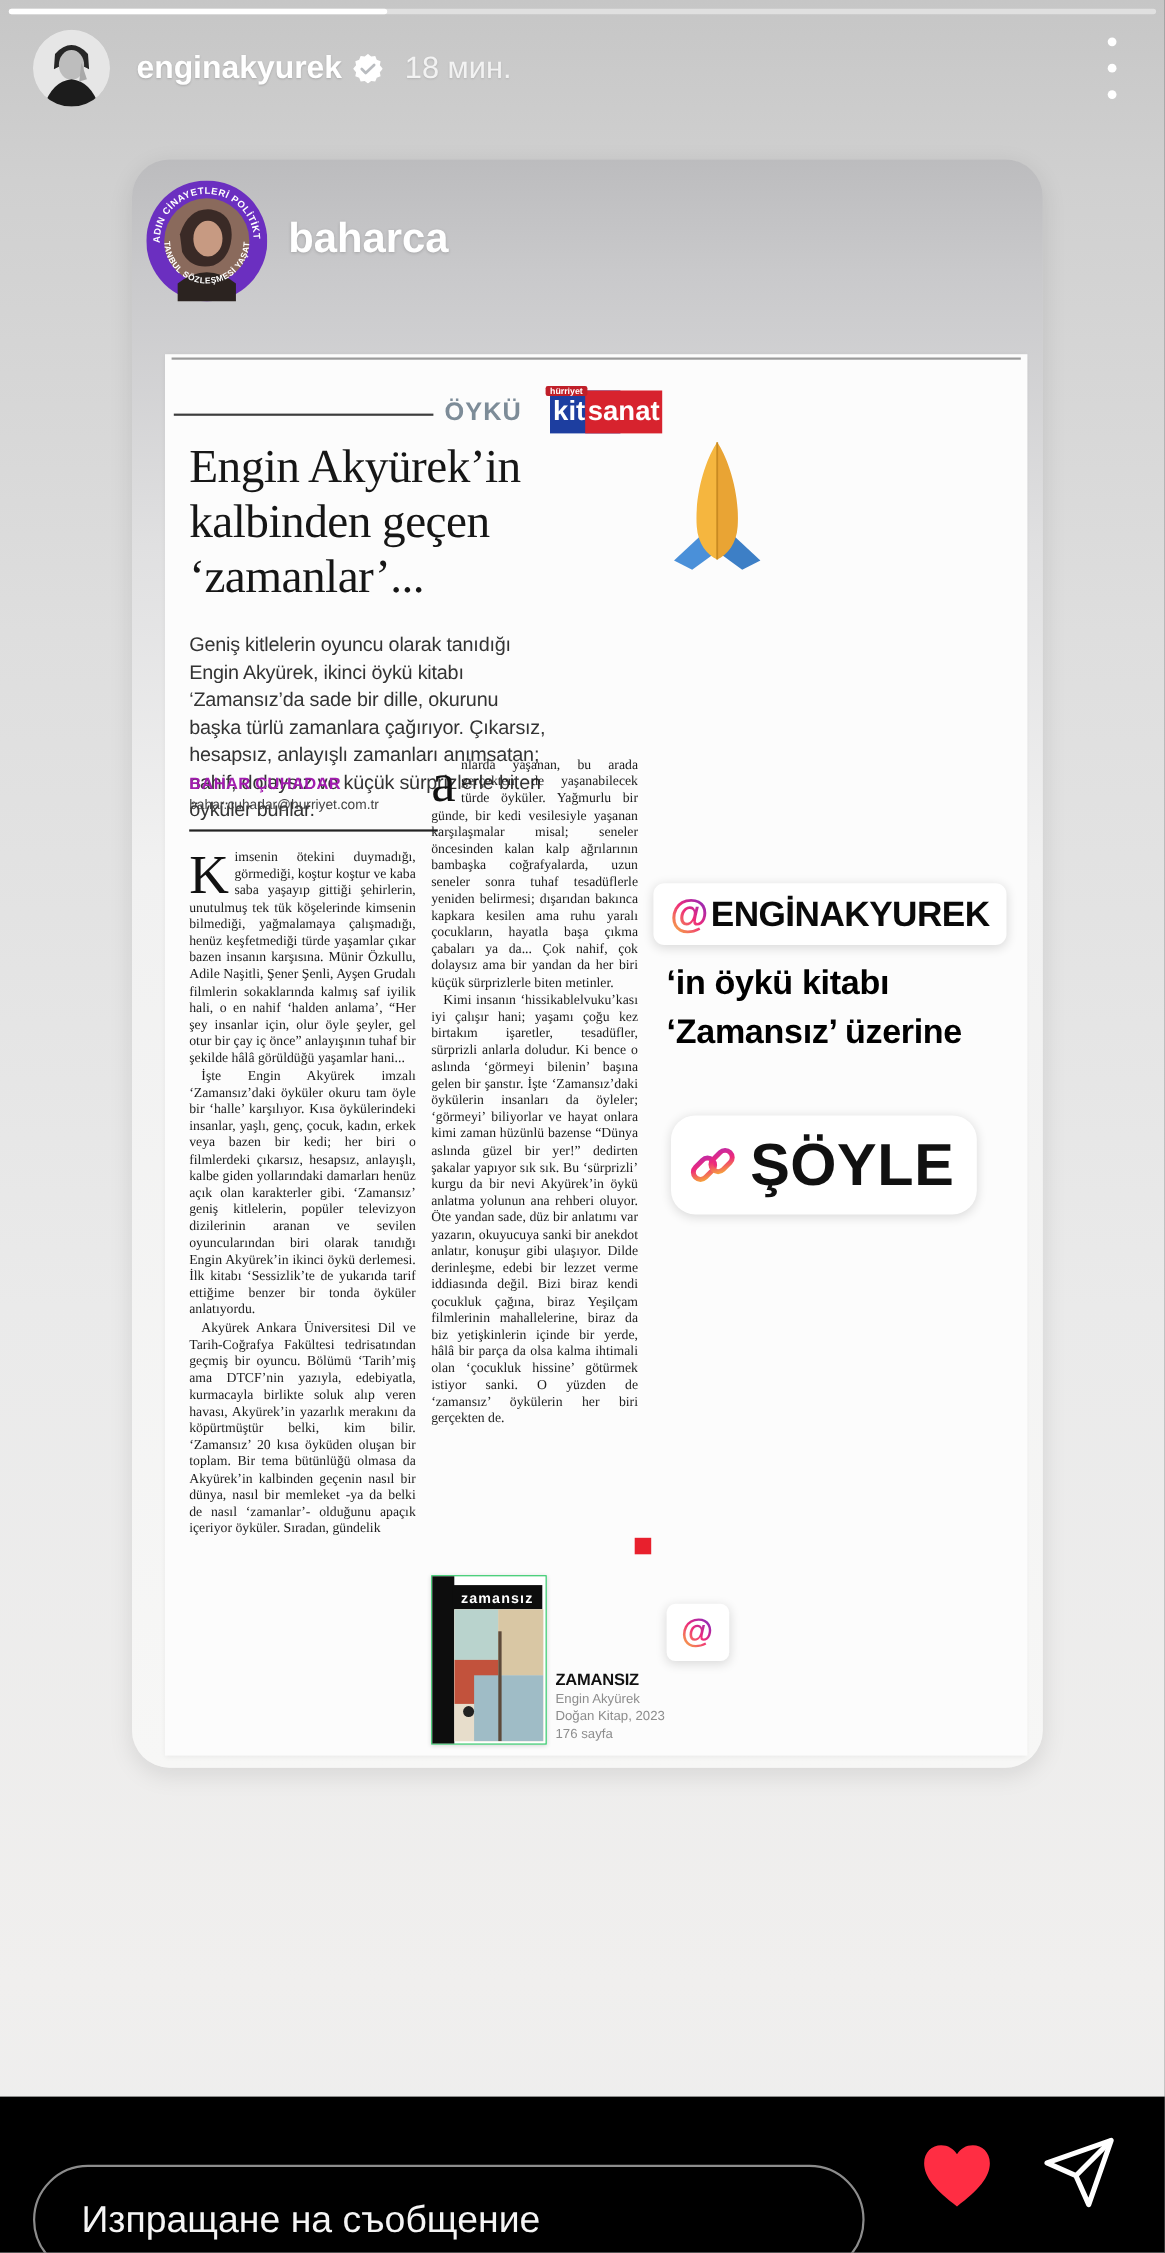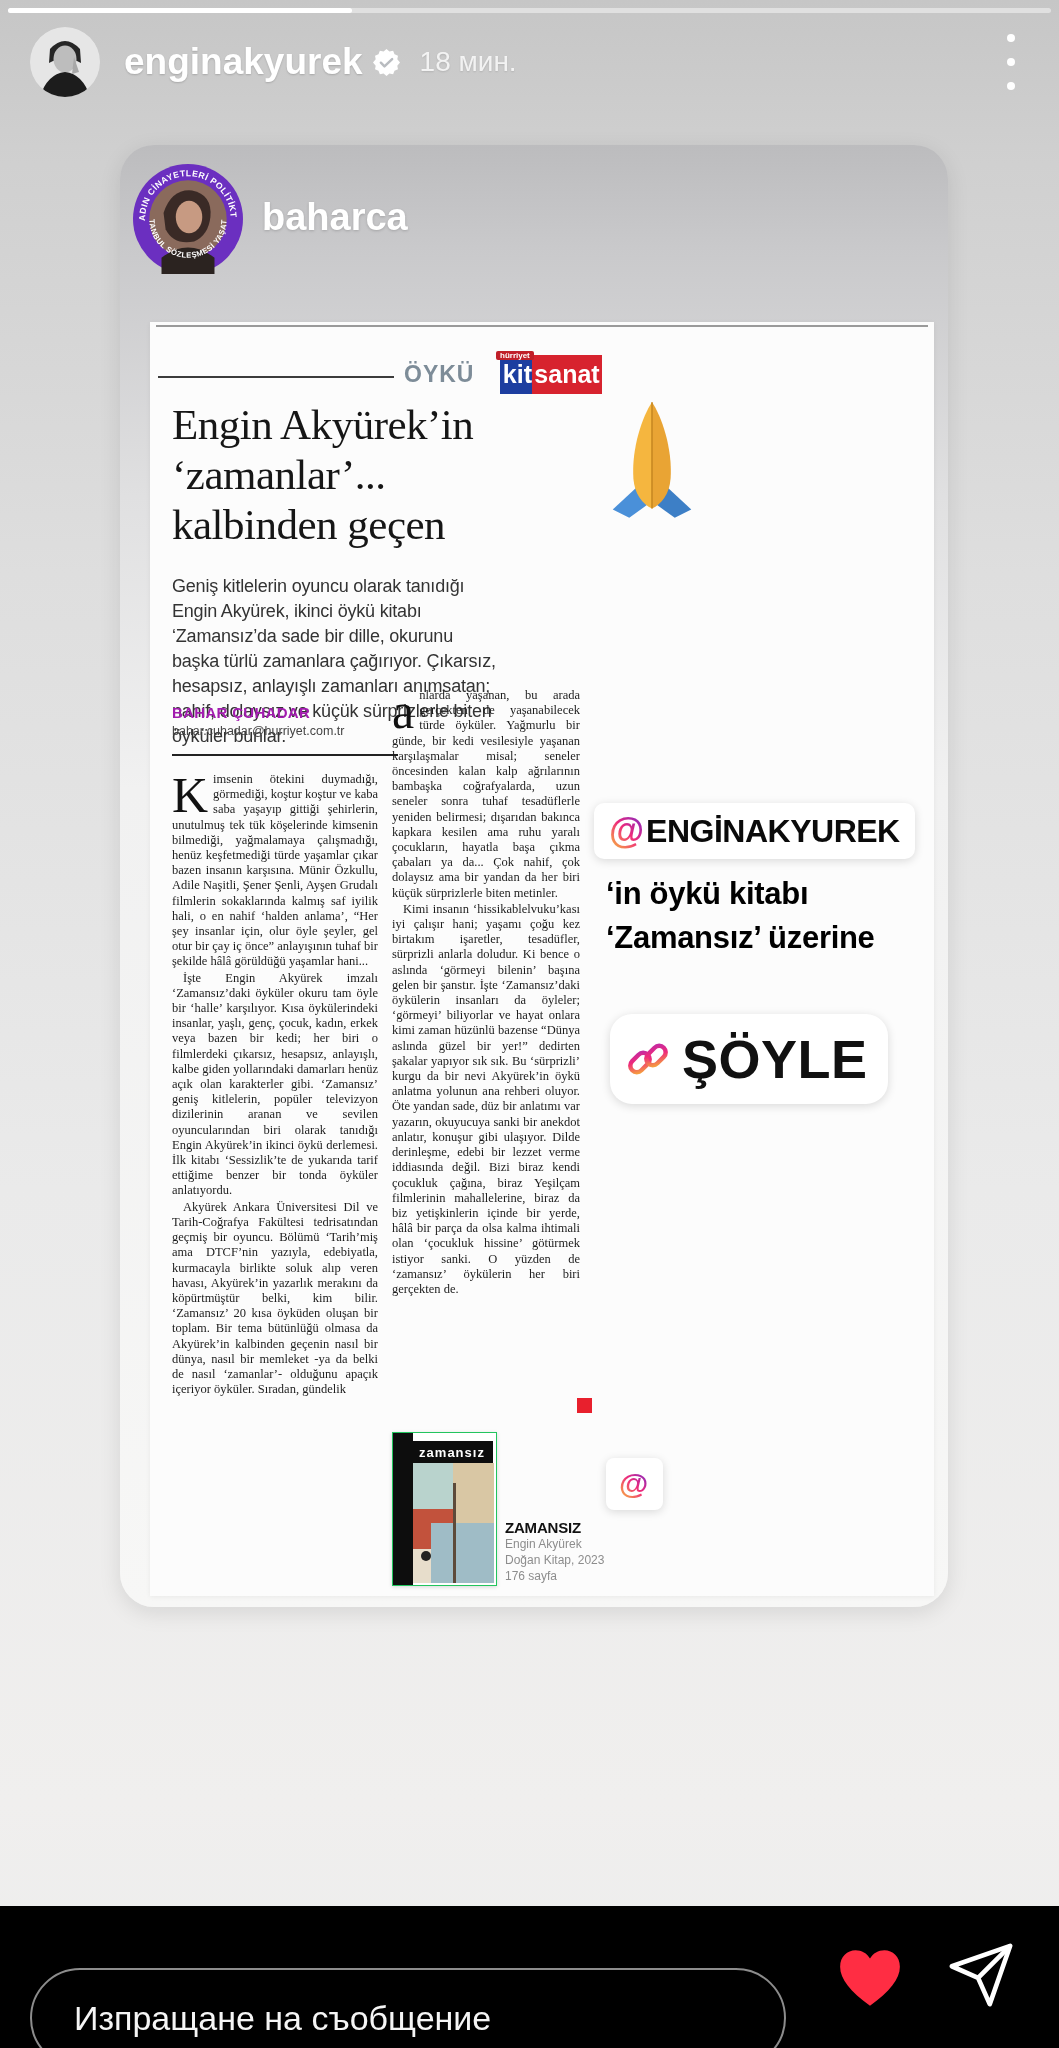--- a/index.html
+++ b/index.html
@@ -4,21 +4,21 @@
 <style>
   html,body{margin:0;padding:0;background:#111;}
   #page{position:relative;width:1059px;height:2048px;overflow:hidden;
         font-family:"Liberation Sans",sans-serif;
         background:linear-gradient(180deg,#c6c6c6 0%,#d0d0d0 8%,#dedede 28%,#eaeaea 58%,#f0efee 88%,#ececec 100%);}
   
   .progress-track{position:absolute;left:8px;top:8px;width:1043px;height:5px;border-radius:3px;background:rgba(255,255,255,0.45);}
   .progress-fill{height:100%;border-radius:3px;background:#ffffff;width:33%;}
   .story-header{position:absolute;left:30px;top:26px;right:20px;height:72px;display:flex;align-items:center;}
   .avatar-big{width:70px;height:70px;border-radius:50%;overflow:hidden;flex:0 0 auto;background:#d8d8d8;}
-  .story-user{margin-left:24px;font-size:37px;font-weight:700;color:#fff;text-shadow:0 1px 2px rgba(0,0,0,.18);}
+  .story-user{margin-left:24px;font-size:29px;font-weight:700;color:#fff;text-shadow:0 1px 2px rgba(0,0,0,.18);}
   .verified{margin-left:10px;width:27px;height:27px;flex:0 0 auto;}
   .story-time{margin-left:20px;font-size:28px;color:rgba(255,255,255,0.82);text-shadow:0 1px 2px rgba(0,0,0,.12);}
   .menu-dots{position:absolute;right:28px;top:34px;width:40px;height:56px;display:flex;flex-direction:column;justify-content:space-between;align-items:center;cursor:pointer;}
   .menu-dots i{width:8px;height:8px;border-radius:50%;background:#fff;}
   
   .card{position:absolute;left:120px;top:145px;width:828px;height:1462px;border-radius:34px;
         background:linear-gradient(180deg,#bcbcbe 0%,#c9c9cb 7%,#e0e0e1 24%,#f1f1f1 44%,#f7f7f6 100%);
         box-shadow:0 6px 22px rgba(0,0,0,0.10);}
   .repost-avatar{position:absolute;left:133px;top:164px;width:110px;height:110px;}
   .repost-user{position:absolute;left:262px;top:196px;font-size:38px;font-weight:700;color:#fff;text-shadow:0 1px 3px rgba(0,0,0,.18);}
@@ -141,22 +141,22 @@
     <div class="masthead">
       <div class="m-line"></div>
       <div class="m-section">ÖYKÜ</div>
       <div class="m-kitap">kitap</div>
       <div class="m-sanat">sanat</div>
       <div class="m-tag">hürriyet</div>
     </div>
 
     <div class="headline">
       <div>Engin Akyürek’in</div>
+      <div>kalbinden geçen</div>
       <div>‘zamanlar’...</div>
-      <div>kalbinden geçen</div>
     </div>
 
     <div class="standfirst">Geniş kitlelerin oyuncu olarak tanıdığı Engin Akyürek, ikinci öykü kitabı ‘Zamansız’da sade bir dille, okurunu başka türlü zamanlara çağırıyor. Çıkarsız, hesapsız, anlayışlı zamanları anımsatan; nahif, dolaysız ve küçük sürprizlerle biten öyküler bunlar.</div>
 
     <div class="byline-name">BAHAR ÇUHADAR</div>
     <div class="byline-mail">bahar.cuhadar@hurriyet.com.tr</div>
     <div class="byline-rule"></div>
 
     <div class="newscol" id="col-left">
       <p class="lead">Kimsenin ötekini duymadığı, görmediği, koştur koştur ve kaba saba yaşayıp gittiği şehirlerin, unutulmuş tek tük köşelerinde kimsenin bilmediği, yağmalamaya çalışmadığı, henüz keşfetmediği türde yaşamlar çıkar bazen insanın karşısına. Münir Özkullu, Adile Naşitli, Şener Şenli, Ayşen Grudalı filmlerin sokaklarında kalmış saf iyilik hali, o en nahif ‘halden anlama’, “Her şey insanlar için, olur öyle şeyler, gel otur bir çay iç önce” anlayışının tuhaf bir şekilde hâlâ görüldüğü yaşamlar hani...</p>

